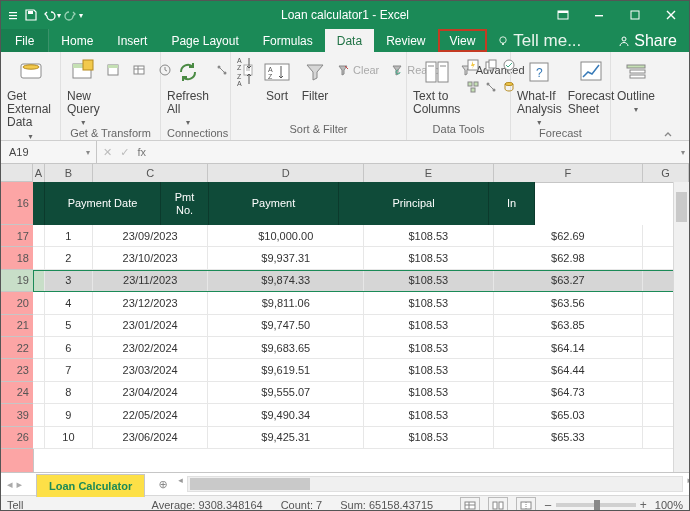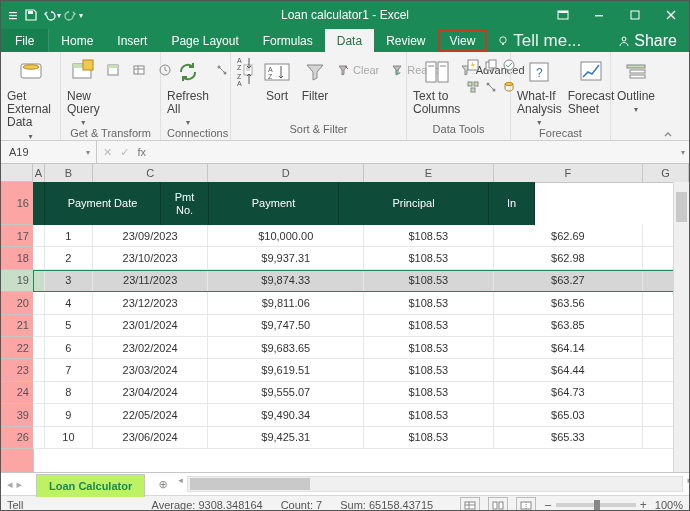--- a/index.html
+++ b/index.html
@@ -69,21 +69,21 @@
   .hd{background:#0f4b39;color:#fff;border-right:1px solid #0b3a2c;display:flex;align-items:center;justify-content:center;font-size:11px;text-align:center;line-height:1.1em;box-sizing:border-box}
   .cell{border-right:1px solid #e7e7e7;border-bottom:1px solid #e7e7e7;display:flex;align-items:center;box-sizing:border-box;font-size:11px;color:#333}
   .drow.sel{background:#d6d6d6}
   .drow.sel .cell{border-bottom:1.5px solid #2e8b57}
   .drow.sel-outline{outline:1.5px solid #1b8a57;outline-offset:-1px}
   .vscroll{position:absolute;right:0;top:18px;width:15px;bottom:0;background:#f0f0f0;border-left:1px solid #d8d8d8}
   .vthumb{position:absolute;left:2px;right:2px;top:10px;height:30px;background:#c9c9c9;border-radius:0}
   
   .sheettabs{height:22px;background:#fff;border-top:1px solid var(--grey-line);display:flex;align-items:center;color:#444;position:relative}
   .nav-arrows{display:flex;align-items:center;padding:0 6px;gap:4px;color:#aaa}
-  .stab{padding:0 12px;height:100%;display:flex;align-items:center;font-size:11px;border:1px solid var(--grey-line);border-bottom:none;margin-left:8px;background:#bef264;position:relative;top:1px;color:#1b8a57;font-weight:bold}
+  .stab{padding:0 12px;height:100%;display:flex;align-items:center;font-size:11px;border:1px solid var(--grey-line);border-bottom:none;margin-left:8px;background:#fde047;position:relative;top:1px;color:#1b8a57;font-weight:bold}
   .addsheet{width:22px;height:22px;display:flex;align-items:center;justify-content:center;color:#888;border:1px solid transparent;margin-left:6px}
   .hscroll-wrap{flex:1;height:14px;margin:0 6px 0 12px;background:#f0f0f0;position:relative;border:1px solid #e0e0e0}
   .hthumb{position:absolute;left:2px;top:1px;bottom:1px;width:120px;background:#c9c9c9}
   
   .status{height:18px;background:var(--status-bg);border-top:1px solid #d8d8d8;display:flex;align-items:center;color:#555;font-size:11px;padding:0 6px;gap:18px}
   .status .right{margin-left:auto;display:flex;align-items:center;gap:8px}
   .viewbtn{width:18px;height:14px;border:1px solid #bbb;display:inline-flex;align-items:center;justify-content:center;font-size:9px;color:#666}
   .zoom{display:flex;align-items:center;gap:4px}
   .slider{width:80px;height:4px;background:#d0d0d0;position:relative}
   .slider .knob{position:absolute;left:38px;top:-3px;width:6px;height:10px;background:#888}

